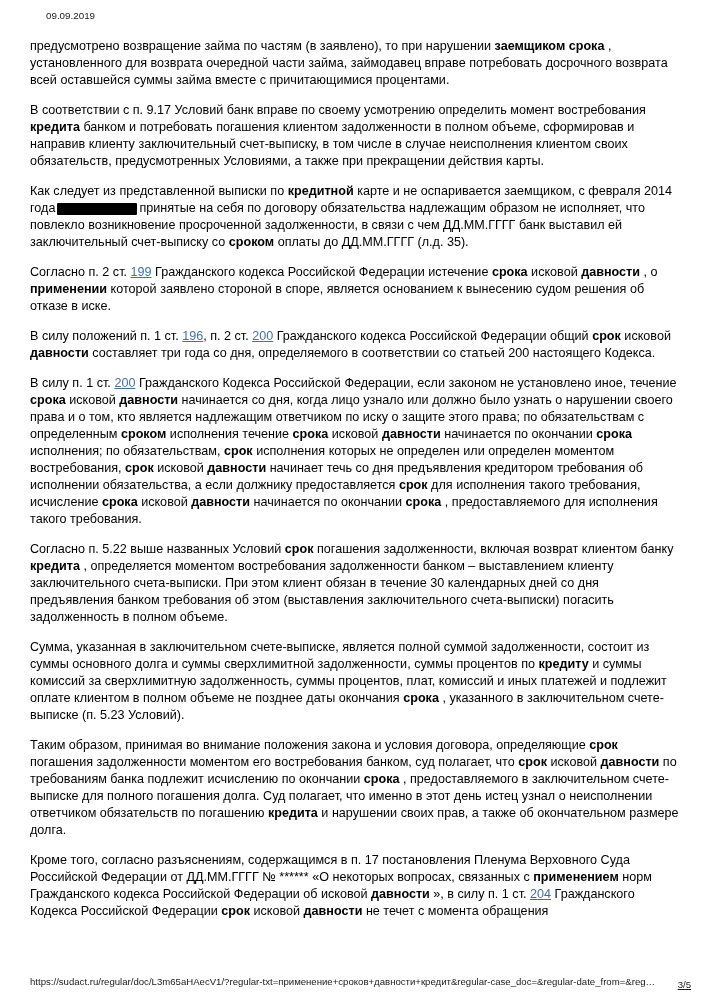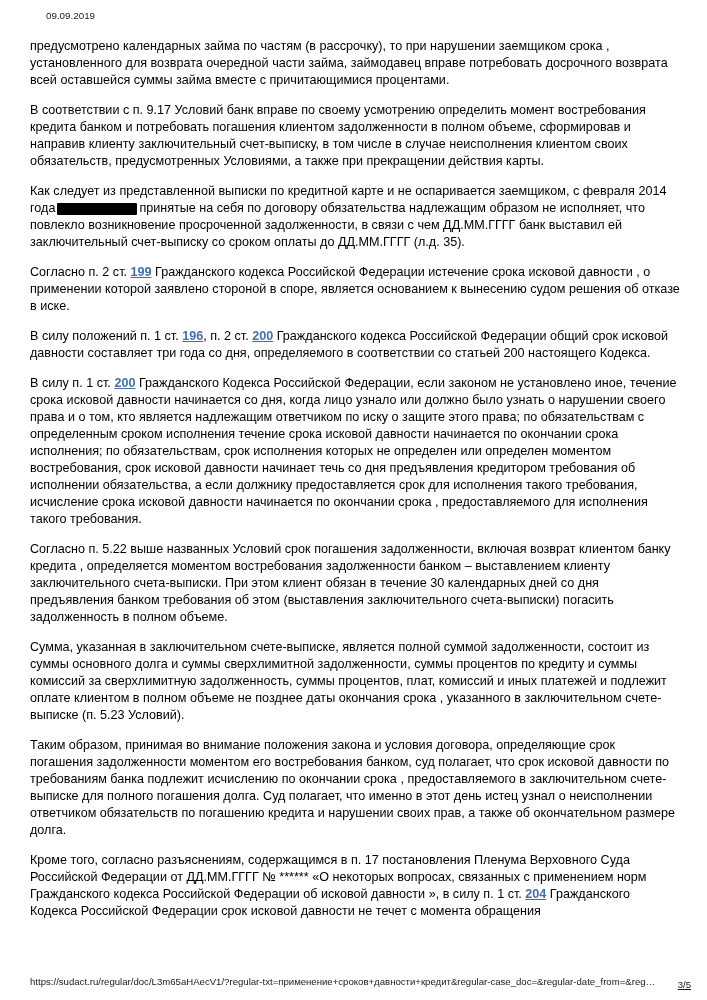--- a/index.html
+++ b/index.html
@@ -45,26 +45,25 @@
     width: 650px;
     font-size: 12.6px;
     line-height: 17px;
     text-align: left;
   }
   .doc p {
     margin: 0 0 13px 0;
     padding: 0;
   }
   .b {
-    font-weight: normal;
+    font-weight: bold;
   }
   a.doc-link {
     text-decoration: underline;
     cursor: pointer;
-    font-weight: bold;
   }
   .redaction {
     display: inline-block;
     height: 12px;
     vertical-align: text-bottom;
     margin: 0 2px;
     border-radius: 1px;
   }
   .print-footer {
     position: absolute;
@@ -92,21 +91,21 @@
   }
 </style>
 </head>
 <body>
 
 <header class="print-header">
   <span class="date">09.09.2019</span>
 </header>
 
 <main class="doc" id="doc-body">
-    <p><span>предусмотрено календарных займа по частям (в рассрочку), то при нарушении </span><span class="b">заемщиком срока</span><span> , установленного для возврата очередной части займа, займодавец вправе потребовать досрочного возврата всей оставшейся суммы займа вместе с причитающимися процентами.</span></p>
+    <p><span>предусмотрено возвращение займа по частям (в заявлено), то при нарушении </span><span class="b">заемщиком срока</span><span> , установленного для возврата очередной части займа, займодавец вправе потребовать досрочного возврата всей оставшейся суммы займа вместе с причитающимися процентами.</span></p>
     <p><span>В соответствии с п. 9.17 Условий банк вправе по своему усмотрению определить момент востребования </span><span class="b">кредита</span><span> банком и потребовать погашения клиентом задолженности в полном объеме, сформировав и направив клиенту заключительный счет-выписку, в том числе в случае неисполнения клиентом своих обязательств, предусмотренных Условиями, а также при прекращении действия карты.</span></p>
     <p><span>Как следует из представленной выписки по </span><span class="b">кредитной</span><span> карте и не оспаривается заемщиком, с февраля 2014 года</span><span class="redaction" style="width: 80px; background: rgb(0, 0, 0);"></span><span>принятые на себя по договору обязательства надлежащим образом не исполняет, что повлекло возникновение просроченной задолженности, в связи с чем ДД.ММ.ГГГГ банк выставил ей заключительный счет-выписку со </span><span class="b">сроком</span><span> оплаты до ДД.ММ.ГГГГ (л.д. 35).</span></p>
     <p><span>Согласно п. 2 ст. </span><a class="doc-link" style="color: rgb(68, 112, 168);">199</a><span> Гражданского кодекса Российской Федерации истечение </span><span class="b">срока</span><span> исковой </span><span class="b">давности</span><span> , о </span><span class="b">применении</span><span> которой заявлено стороной в споре, является основанием к вынесению судом решения об отказе в иске.</span></p>
     <p><span>В силу положений п. 1 ст. </span><a class="doc-link" style="color: rgb(68, 112, 168);">196</a><span>, п. 2 ст. </span><a class="doc-link" style="color: rgb(68, 112, 168);">200</a><span> Гражданского кодекса Российской Федерации общий </span><span class="b">срок</span><span> исковой </span><span class="b">давности</span><span> составляет три года со дня, определяемого в соответствии со статьей 200 настоящего Кодекса.</span></p>
     <p><span>В силу п. 1 ст. </span><a class="doc-link" style="color: rgb(68, 112, 168);">200</a><span> Гражданского Кодекса Российской Федерации, если законом не установлено иное, течение </span><span class="b">срока</span><span> исковой </span><span class="b">давности</span><span> начинается со дня, когда лицо узнало или должно было узнать о нарушении своего права и о том, кто является надлежащим ответчиком по иску о защите этого права; по обязательствам с определенным </span><span class="b">сроком</span><span> исполнения течение </span><span class="b">срока</span><span> исковой </span><span class="b">давности</span><span> начинается по окончании </span><span class="b">срока</span><span> исполнения; по обязательствам, </span><span class="b">срок</span><span> исполнения которых не определен или определен моментом востребования, </span><span class="b">срок</span><span> исковой </span><span class="b">давности</span><span> начинает течь со дня предъявления кредитором требования об исполнении обязательства, а если должнику предоставляется </span><span class="b">срок</span><span> для исполнения такого требования, исчисление </span><span class="b">срока</span><span> исковой </span><span class="b">давности</span><span> начинается по окончании </span><span class="b">срока</span><span> , предоставляемого для исполнения такого требования.</span></p>
     <p><span>Согласно п. 5.22 выше названных Условий </span><span class="b">срок</span><span> погашения задолженности, включая возврат клиентом банку </span><span class="b">кредита</span><span> , определяется моментом востребования задолженности банком – выставлением клиенту заключительного счета-выписки. При этом клиент обязан в течение 30 календарных дней со дня предъявления банком требования об этом (выставления заключительного счета-выписки) погасить задолженность в полном объеме.</span></p>
     <p><span>Сумма, указанная в заключительном счете-выписке, является полной суммой задолженности, состоит из суммы основного долга и суммы сверхлимитной задолженности, суммы процентов по </span><span class="b">кредиту</span><span> и суммы комиссий за сверхлимитную задолженность, суммы процентов, плат, комиссий и иных платежей и подлежит оплате клиентом в полном объеме не позднее даты окончания </span><span class="b">срока</span><span> , указанного в заключительном счете-выписке (п. 5.23 Условий).</span></p>
     <p><span>Таким образом, принимая во внимание положения закона и условия договора, определяющие </span><span class="b">срок</span><span> погашения задолженности моментом его востребования банком, суд полагает, что </span><span class="b">срок</span><span> исковой </span><span class="b">давности</span><span> по требованиям банка подлежит исчислению по окончании </span><span class="b">срока</span><span> , предоставляемого в заключительном счете-выписке для полного погашения долга. Суд полагает, что именно в этот день истец узнал о неисполнении ответчиком обязательств по погашению </span><span class="b">кредита</span><span> и нарушении своих прав, а также об окончательном размере долга.</span></p>
     <p><span>Кроме того, согласно разъяснениям, содержащимся в п. 17 постановления Пленума Верховного Суда Российской Федерации от ДД.ММ.ГГГГ № ****** «О некоторых вопросах, связанных с </span><span class="b">применением</span><span> норм Гражданского кодекса Российской Федерации об исковой </span><span class="b">давности</span><span> », в силу п. 1 ст. </span><a class="doc-link" style="color: rgb(68, 112, 168);">204</a><span> Гражданского Кодекса Российской Федерации </span><span class="b">срок</span><span> исковой </span><span class="b">давности</span><span> не течет с момента обращения</span></p>
   </main>

